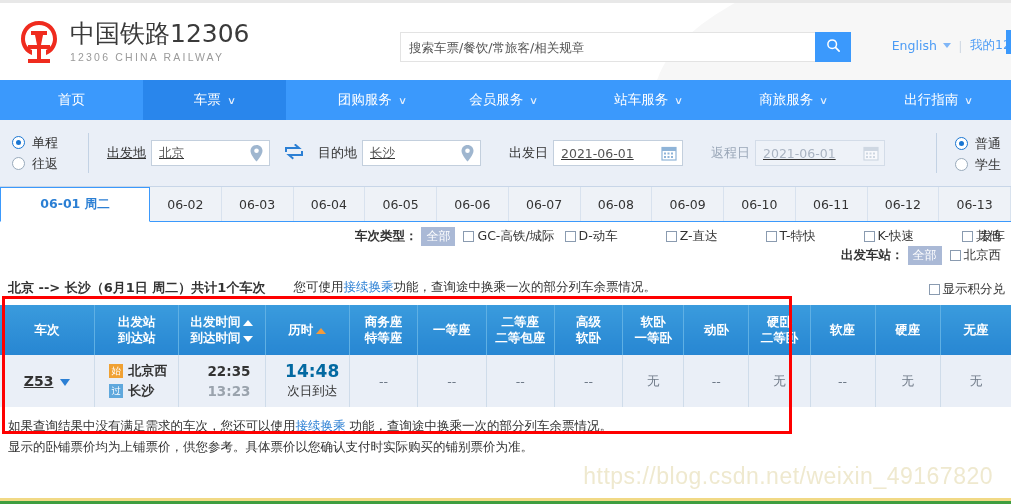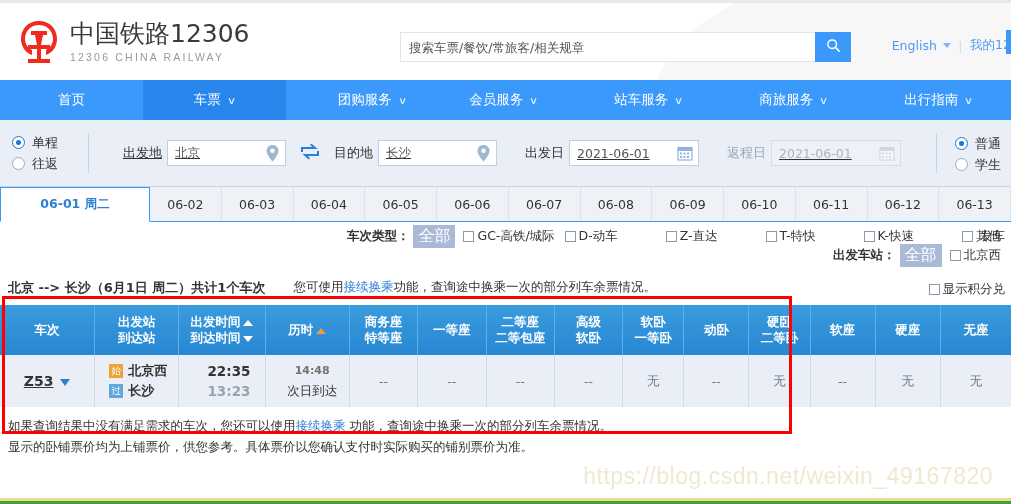--- a/index.html
+++ b/index.html
@@ -130,21 +130,21 @@
     flex:0 0 150px;
     border:1px solid #3b99fc; border-bottom:1px solid #fff;
     margin-bottom:-1px;
   }
 
   
   .filters { padding:5px 0 4px 8px; background:#fff; position:relative; }
   .filter-row { display:flex; align-items:center; height:19px;justify-content:flex-end; }
   .filter-title { font-weight:bold; font-size:12.5px; color:#333; margin-right:4px; font-family:"DejaVu Sans",sans-serif;}
   .all-chip {
-    background:#aab9d6; color:#fff; font-size:16px;
+    background:#aab9d6; color:#fff; font-size:12px;
     padding:1px 5px; margin-right:8px; cursor:pointer;
     font-family:"DejaVu Sans",sans-serif;
   }
   .cbox-item { display:flex; align-items:center; margin-right:10px; cursor:pointer; font-size:12.5px; color:#333; font-family:"DejaVu Sans",sans-serif;}
   .cbox { width:11px;height:11px;border:1px solid #8a9bb0; background:#fff; margin-right:3px; flex:0 0 auto;}
   .depart-time-label { position:absolute; right:6px; top:6px; font-size:12.5px; color:#333; font-family:"DejaVu Sans",sans-serif;}
 
   
   .red-box {
     position:absolute; left:2px; top:296px;
@@ -200,21 +200,21 @@
   }
   .st-badge.start { background:#f0a133; }
   .st-badge.pass  { background:#5fa8dd; }
   .st-name { font-size:13px; font-weight:bold; color:#333; font-family:"DejaVu Sans",sans-serif;}
 
   .time-cell { text-align:left; padding-left:14px; }
   .t-dep { font-size:13.5px; font-weight:bold; color:#333; height:20px; line-height:20px; font-family:"DejaVu Sans",sans-serif;}
   .t-arr { font-size:13.5px; font-weight:bold; color:#9aa3ad; height:20px; line-height:20px; font-family:"DejaVu Sans",sans-serif;}
 
   .dur-cell { text-align:left; padding-left:10px; }
-  .d-main { font-size:11px; font-weight:bold; color:#737373; height:20px; line-height:20px; font-family:"DejaVu Sans",sans-serif;}
+  .d-main { font-size:17px; font-weight:bold; color:#0369a1; height:20px; line-height:20px; font-family:"DejaVu Sans",sans-serif;}
   .d-sub { font-size:12.5px; color:#333; height:20px; line-height:20px; font-family:"DejaVu Sans",sans-serif;}
 
   
   .footer { padding:8px 0 0 8px; background:#fff; }
   .footer p { font-size:12.5px; color:#333; line-height:21px; font-family:"DejaVu Sans",sans-serif;}
 
   .bottom-bars { position:absolute; left:0; bottom:0; width:1011px; }
   .bar-yellow { height:3px; background:#f1d985; }
   .bar-green { height:3px; background:#3f9e3f; }
   .watermark {
@@ -308,21 +308,21 @@
         <span>单程</span>
       </label>
       <label class="radio-row">
         <span class="radio"></span>
         <span>往返</span>
       </label>
     </div>
 
     <div class="vdiv"></div>
 
-    <span class="field-label" style="margin-left:24px;text-decoration:underline;">出发地</span>
+    <span class="field-label" style="margin-left:8px;text-decoration:underline;">出发地</span>
     <div class="text-field">
       <input value="北京" style="">
       <span class="field-icon">
         <svg width="15" height="19" viewBox="0 0 15 19">
           <path d="M7.5 1 C4 1 1.5 3.6 1.5 7 C1.5 11 7.5 17.5 7.5 17.5 C7.5 17.5 13.5 11 13.5 7 C13.5 3.6 11 1 7.5 1 Z" fill="#9fb6cf"></path>
           <circle cx="7.5" cy="6.8" r="2.3" fill="#fff"></circle>
         </svg>
       </span>
     </div>
 

